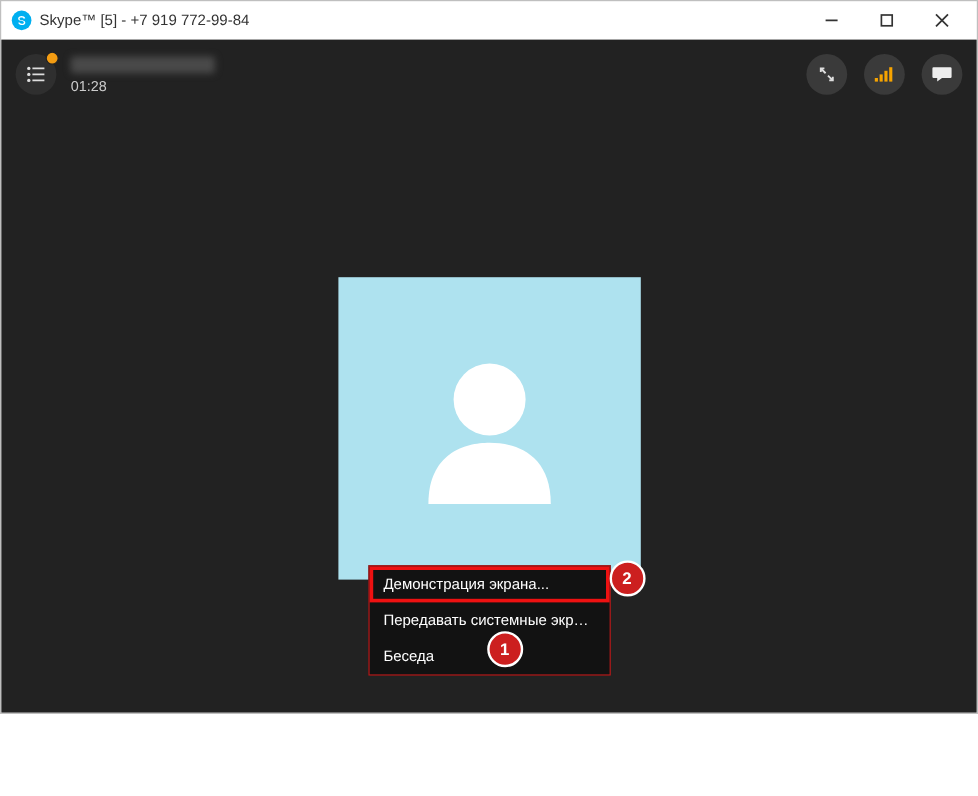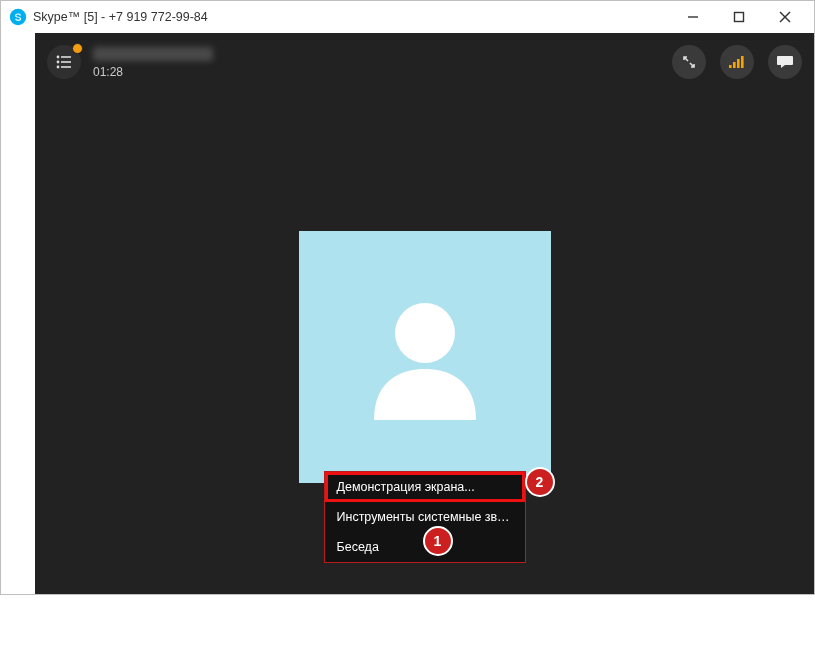--- a/index.html
+++ b/index.html
@@ -55,21 +55,20 @@
     font-size: 12.5px;
   }
   .menubar .menu {
     padding: 2px 8px;
   }
   .content {
     flex: 1 1 auto;
     background: #222222;
     position: relative;
     overflow: hidden;
-    margin-left: 34px;
   }
   
   .callinfo {
     position: absolute;
     top: 12px;
     left: 12px;
     display: flex;
     align-items: flex-start;
     gap: 12px;
     color: #ddd;
@@ -276,21 +275,21 @@
 
     <div class="avatarcard">
       <svg viewBox="0 0 100 100">
         <circle cx="50" cy="34" r="20" fill="#ffffff"></circle>
         <path d="M16 92 C16 64 36 58 50 58 C64 58 84 64 84 92 Z" fill="#ffffff"></path>
       </svg>
     </div>
 
     <div class="popup">
       <div class="item highlighted">Демонстрация экрана...</div>
-      <div class="item">Инструменты системные звуки...</div>
+      <div class="item">Передавать системные экрана...</div>
       <div class="item">Беседа</div>
     </div>
 
     <div class="callbuttons">
       <div class="callbtn blue">
         <svg width="20" height="22">
           <rect x="7" y="1" width="6" height="11" rx="3" fill="#fff"></rect>
           <path d="M4 10 a6 6 0 0 0 12 0" stroke="#fff" stroke-width="1.8" fill="none"></path>
           <line x1="10" y1="16" x2="10" y2="20.5" stroke="#fff" stroke-width="1.8"></line>
           <line x1="6" y1="20.5" x2="14" y2="20.5" stroke="#fff" stroke-width="1.8"></line>

